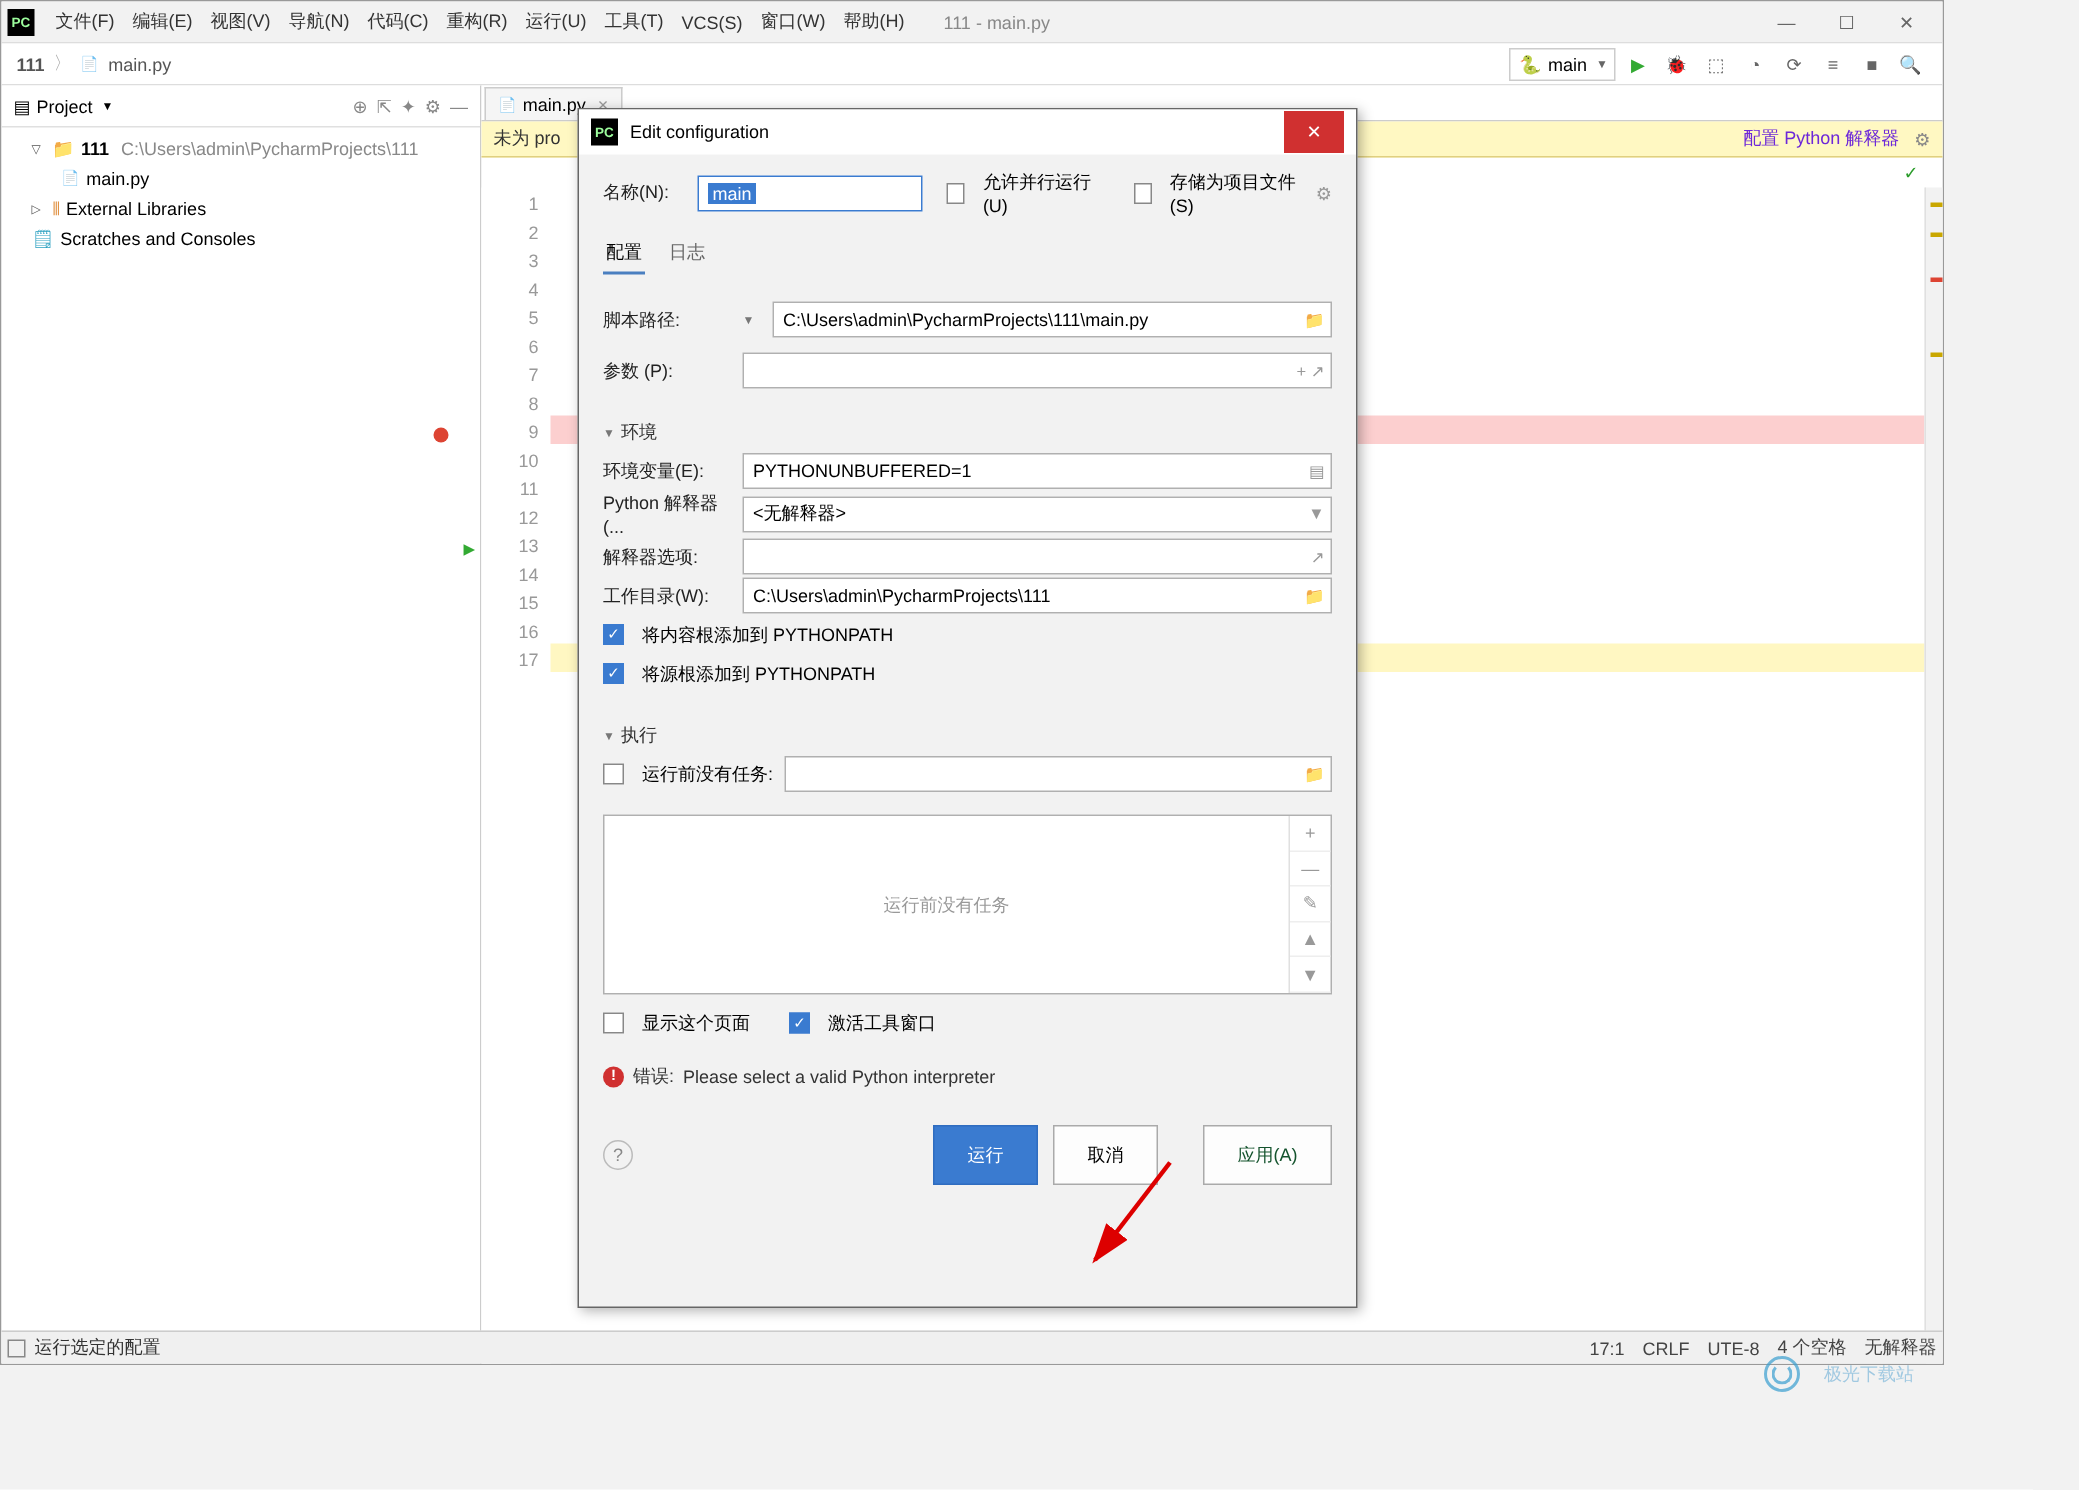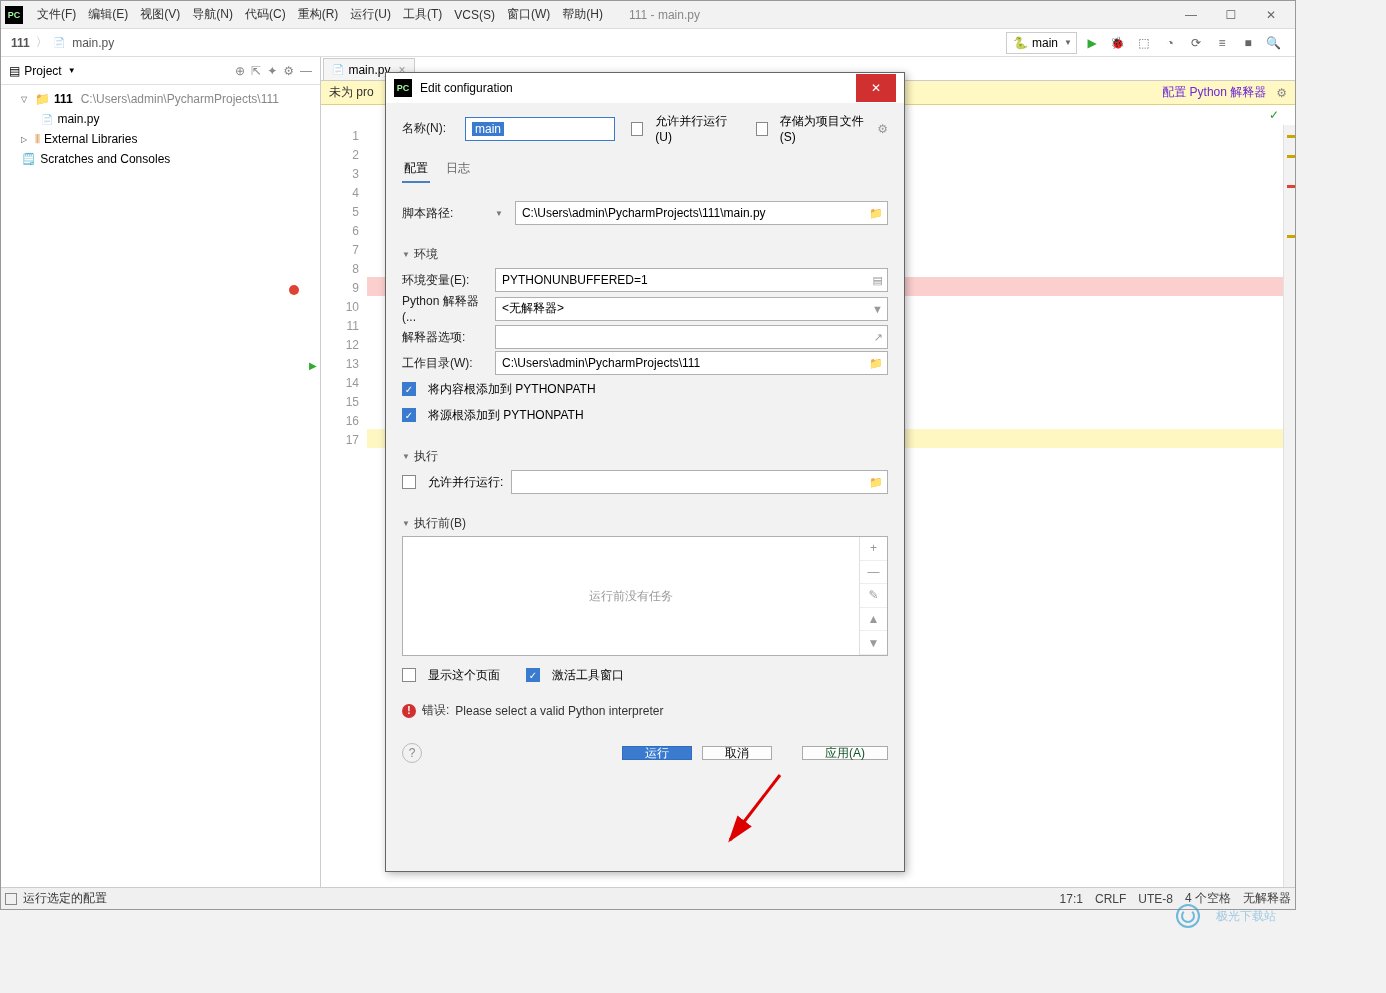--- a/index.html
+++ b/index.html
@@ -73,21 +73,21 @@
 .sect-head::before { content: "▼"; font-size: 8px; color: #777; margin-right: 4px; }
 .input-end-ico { position: absolute; right: 4px; color: #999; font-size: 11px; }
 .tasklist { height: 120px; border: 1px solid #b0b0b0; background: #fff; display: flex; }
 .task-empty { flex: 1; display: flex; align-items: center; justify-content: center; color: #999; }
 .task-btns { width: 28px; border-left: 1px solid #e0e0e0; display: flex; flex-direction: column; }
 .task-btn { flex: 1; display: flex; align-items: center; justify-content: center; color: #999; border-bottom: 1px solid #eee; }
 .dlg-errline { display: flex; align-items: center; gap: 6px; color: #333; padding: 6px 0; }
 .err-ico { width: 14px; height: 14px; border-radius: 50%; background: #d03030; color: #fff; display: flex; align-items: center; justify-content: center; font-size: 10px; font-weight: bold; }
 .dlg-buttons { display: flex; align-items: center; gap: 10px; padding: 10px 0 6px; }
 .help-ico { width: 20px; height: 20px; border: 1px solid #bbb; border-radius: 50%; display: flex; align-items: center; justify-content: center; color: #888; }
-.btn { height: 14px; padding: 0 22px; border: 1px solid #aaa; background: #fdfdfd; display: flex; align-items: center; cursor: pointer; text-align: right; }
+.btn { height: 40px; padding: 0 22px; border: 1px solid #aaa; background: #fdfdfd; display: flex; align-items: center; cursor: pointer; text-align: right; }
 .btn.primary { background: #3a7bd0; color: #fff; border-color: #2f6dc0; }
 .btn.disabled { color: #14532d; margin-left: 20px; }
 .red-arrow { position: absolute; left: 720px; top: 770px; width: 70px; height: 80px; z-index: 200; pointer-events: none; }
 .watermark { position: absolute; right: 110px; bottom: 65px; color: #7fb8da; font-size: 16px; opacity: 0.7; display: flex; align-items: center; gap: 16px; }
 .wm-ico { width: 24px; height: 24px; border: 2px solid #3a9fd0; border-radius: 50%; position: relative; }
 .wm-ico::after { content: ""; position: absolute; inset: 3px; border: 2px solid #3a9fd0; border-radius: 50%; border-top-color: transparent; }
 </style>
 </head>
 <body>
 
@@ -268,20 +268,26 @@
     </div>
 
     <div class="dlg-row" style="margin-top:8px">
       <span class="dlg-label">脚本路径:</span>
       <span style="font-size:8px;color:#777;margin-right:4px">▼</span>
       <div class="dlg-input">
           <span>C:\Users\admin\PycharmProjects\111\main.py</span>
           <span class="input-end-ico">📁</span>
         </div>
     </div>
+    <div class="dlg-row">
+      <span class="dlg-label">参数 (P):</span>
+      <div class="dlg-input">
+          <span class="input-end-ico">+ ↗</span>
+        </div>
+    </div>
 
     <div class="sect">
       <div class="sect-head">环境</div>
       <div class="dlg-row">
         <span class="dlg-label">环境变量(E):</span>
         <div class="dlg-input">
             <span>PYTHONUNBUFFERED=1</span>
             <span class="input-end-ico">▤</span>
           </div>
       </div>
@@ -312,29 +318,28 @@
       <div class="dlg-row">
         <span class="chk checked">✓</span>
         <span>将源根添加到 PYTHONPATH</span>
       </div>
     </div>
 
     <div class="sect">
       <div class="sect-head">执行</div>
       <div class="dlg-row">
         <span class="chk"></span>
-        <span>允许并行运行:</span>
+        <span>运行前没有任务:</span>
         <div class="dlg-input">
             <span class="input-end-ico">📁</span>
           </div>
       </div>
     </div>
 
     <div class="sect">
-      <div class="sect-head">执行前(B)</div>
       <div class="tasklist">
         <div class="task-empty">运行前没有任务</div>
         <div class="task-btns">
           <div class="task-btn">+</div>
           <div class="task-btn">—</div>
           <div class="task-btn">✎</div>
           <div class="task-btn">▲</div>
           <div class="task-btn">▼</div>
         </div>
       </div>

